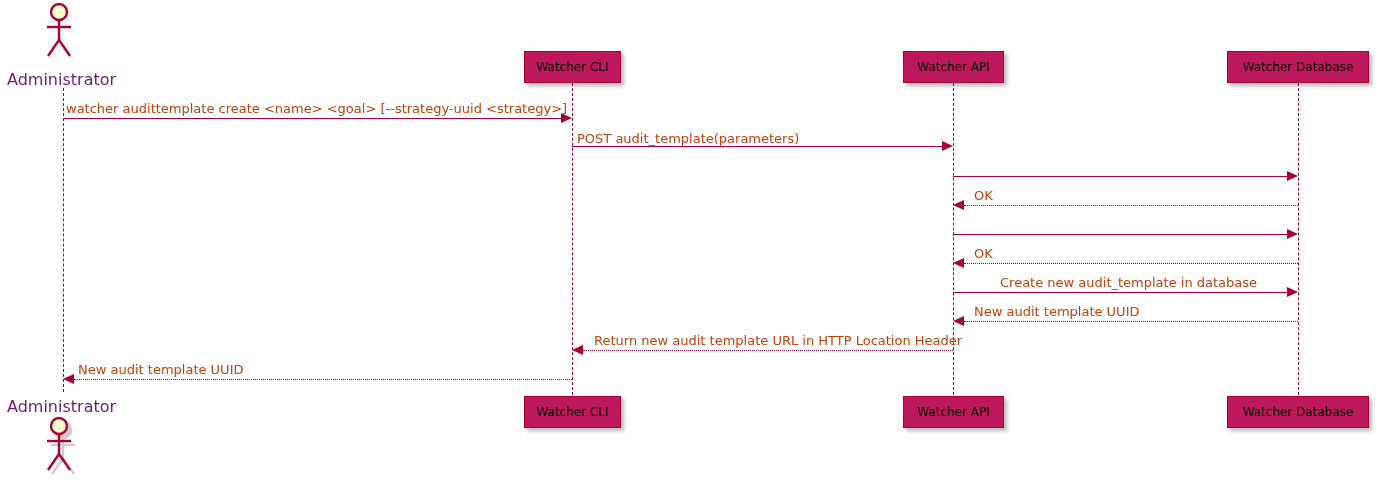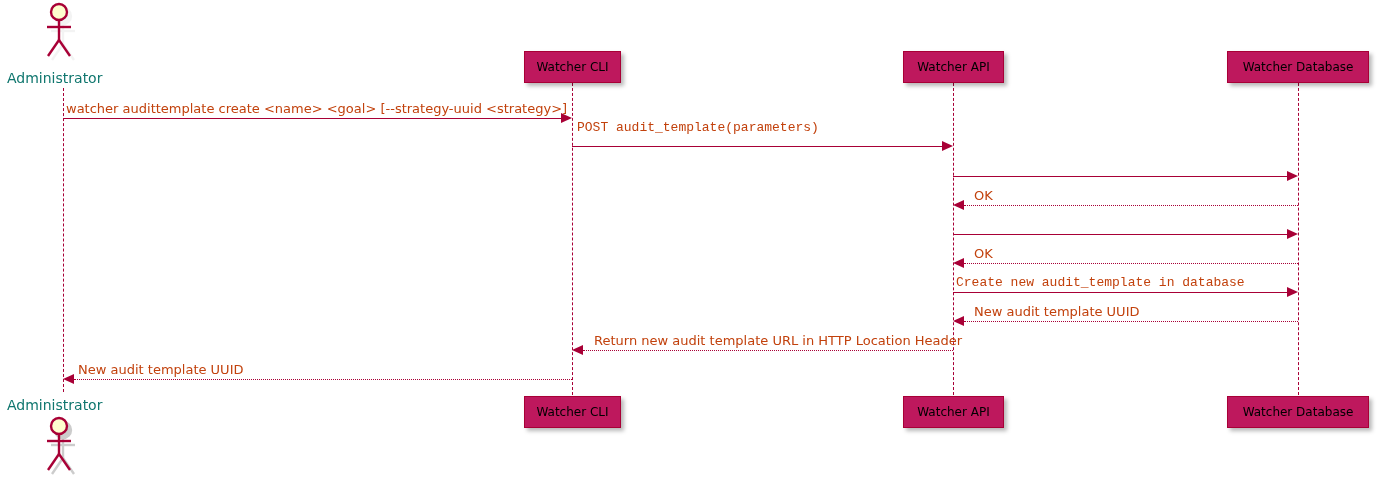--- a/index.html
+++ b/index.html
@@ -44,22 +44,22 @@
   }
 
   
   .actor {
     position: absolute;
     z-index: 5;
   }
   .actor svg { display: block; }
   .actor-label {
     position: absolute;
-    font-size: 14px;
-    color: #0f766e;
+    font-size: 16px;
+    color: #701a75;
     white-space: nowrap;
     z-index: 5;
   }
 
   
   .msg {
     position: absolute;
     height: 0;
     border-top: 1.4px solid #A80036;
     z-index: 3;
@@ -150,39 +150,39 @@
   <div class="participant" style="left:524px; top:396px; width:97px; height:32px;">Watcher CLI</div>
   <div class="participant" style="left:903px; top:396px; width:101px; height:32px;">Watcher API</div>
   <div class="participant" style="left:1227px; top:396px; width:142px; height:32px;">Watcher Database</div>
 
   <div class="msg" style="left:63px; top:118px; width:498px;"></div>
   <div class="arrowhead right" style="left:561px; top:113px;"></div>
   <div class="msg-label" style="left:66px; top:101px;">watcher audittemplate create &lt;name&gt; &lt;goal&gt; [--strategy-uuid &lt;strategy&gt;]</div>
 
   <div class="msg" style="left:572px; top:146px; width:370px;"></div>
   <div class="arrowhead right" style="left:942px; top:141px;"></div>
-  <div class="msg-label" style="left:577px; top:120px;font-family:Liberation Mono, monospace;">POST audit_template(parameters)</div>
+  <div class="msg-label" style="left:577px; top:131px;">POST audit_template(parameters)</div>
 
   <div class="msg" style="left:953px; top:176px; width:334px;"></div>
   <div class="arrowhead right" style="left:1287px; top:171px;"></div>
 
   <div class="msg dashed" style="left:964px; top:205px; width:334px;"></div>
   <div class="arrowhead left" style="left:953px; top:200px;"></div>
   <div class="msg-label" style="left:974px; top:188px;">OK</div>
 
   <div class="msg" style="left:953px; top:234px; width:334px;"></div>
   <div class="arrowhead right" style="left:1287px; top:229px;"></div>
 
   <div class="msg dashed" style="left:964px; top:263px; width:334px;"></div>
   <div class="arrowhead left" style="left:953px; top:258px;"></div>
   <div class="msg-label" style="left:974px; top:246px;">OK</div>
 
   <div class="msg" style="left:953px; top:292px; width:334px;"></div>
   <div class="arrowhead right" style="left:1287px; top:287px;"></div>
-  <div class="msg-label" style="left:956px; top:275px;font-family:Liberation Mono, monospace;">Create new audit_template in database</div>
+  <div class="msg-label" style="left:1000px; top:275px;">Create new audit_template in database</div>
 
   <div class="msg dashed" style="left:964px; top:321px; width:334px;"></div>
   <div class="arrowhead left" style="left:953px; top:316px;"></div>
   <div class="msg-label" style="left:974px; top:304px;">New audit template UUID</div>
 
   <div class="msg dashed" style="left:583px; top:350px; width:370px;"></div>
   <div class="arrowhead left" style="left:572px; top:345px;"></div>
   <div class="msg-label" style="left:594px; top:333px;">Return new audit template URL in HTTP Location Header</div>
 
   <div class="msg dashed" style="left:74px; top:379px; width:498px;"></div>

